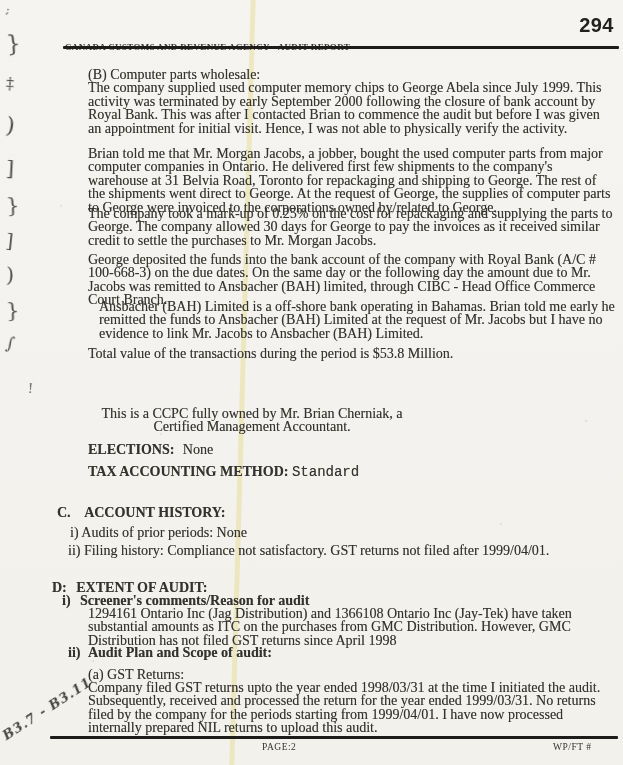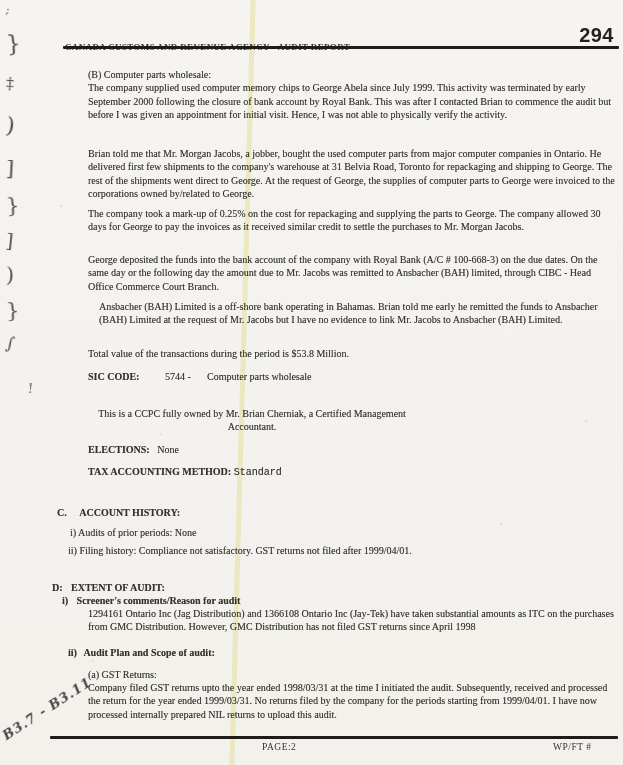--- a/index.html
+++ b/index.html
@@ -7,39 +7,39 @@
   body {
     position:relative;
     width:623px; height:765px;
     background:linear-gradient(180deg,#f5f4f0 0%, #f3f2ee 55%, #f2f1ec 100%);
     font-family:"Liberation Serif", serif;
     color:#33322e;
     overflow:hidden;
   }
   .abs { position:absolute; }
   .txt {
-    font-size:10px; line-height:13.4px;
+    font-size:14px; line-height:13.4px;
     text-shadow:0.2px 0.2px 0.35px rgba(62,58,50,.45);
   }
   .b { font-weight:bold; }
   .para { width:527px; }
   .fold {
     left:240px; top:-10px; width:5px; height:785px;
     background:rgba(232,223,154,.55);
     filter:blur(.6px);
     transform:rotate(1.6deg);
   }
   .hdr-title {
     font-size:9px; font-weight:bold; letter-spacing:.35px;
     text-transform:uppercase; color:#3a3935;
   }
   .rule { background:#1d1c1a; height:3px; border-radius:1px; }
   .page-num {
     font-family:"Liberation Sans", sans-serif;
-    font-weight:bold; font-size:20px; color:#222120; letter-spacing:.5px;margin-top:10px;
+    font-weight:bold; font-size:20px; color:#222120; letter-spacing:.5px;
   }
   .sic-label { display:inline-block; width:77px; }
   .sic-code  { display:inline-block; width:42px; }
   .mark {
     position:absolute; left:6px;
     font-family:"DejaVu Serif", serif;
     color:#2c2b28; opacity:.82; filter:blur(.3px);
   }
   .handwriting {
     font-family:"DejaVu Serif", serif;
@@ -87,23 +87,20 @@
 
 <div class="abs txt para" style="top:207px; left:88px;">The company took a mark-up of 0.25% on the cost for repackaging and supplying the parts to George. The company allowed 30 days for George to pay the invoices as it received similar credit to settle the purchases to Mr. Morgan Jacobs.</div>
 
 <div class="abs txt para" style="top:253px; left:88px;">George deposited the funds into the bank account of the company with Royal Bank (A/C # 100-668-3) on the due dates. On the same day or the following day the amount due to Mr. Jacobs was remitted to Ansbacher (BAH) limited, through CIBC - Head Office Commerce Court Branch.</div>
 
 <div class="abs txt para" style="top:300px; left:99px; width:516px;">Ansbacher (BAH) Limited is a off-shore bank operating in Bahamas. Brian told me early he remitted the funds to Ansbacher (BAH) Limited at the request of Mr. Jacobs but I have no evidence to link Mr. Jacobs to Ansbacher (BAH) Limited.</div>
 
 <div class="abs txt" style="top:347px; left:88px;">Total value of the transactions during the period is $53.8 Million.</div>
 
 <div class="abs txt" style="top:370px; left:88px;">
-  <div>
-    <span class="b sic-label">SIC CODE:</span><span class="sic-code">5744 -</span><span>Computer parts wholesale</span>
-  </div>
 </div>
 
 <div class="abs txt" style="top:407px; left:88px; display:flex;">
   <span style="width:318px; margin-left:5px; text-align:center;">This is a CCPC fully owned by Mr. Brian Cherniak, a Certified Management Accountant.</span>
 </div>
 
 <div class="abs txt" style="top:443px; left:88px;">
   <span class="b">ELECTIONS:</span>
   <span style="margin-left:5px;">None</span>
 </div>

